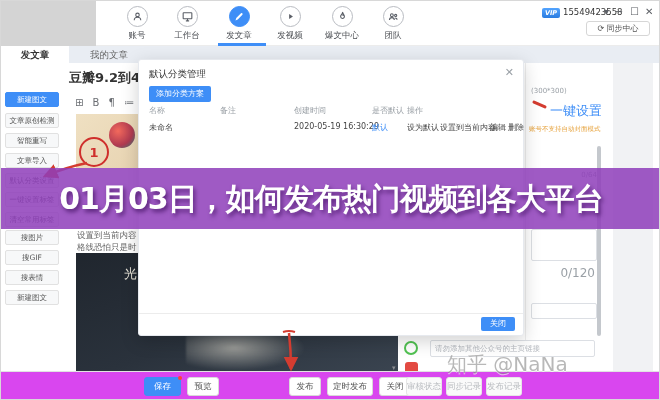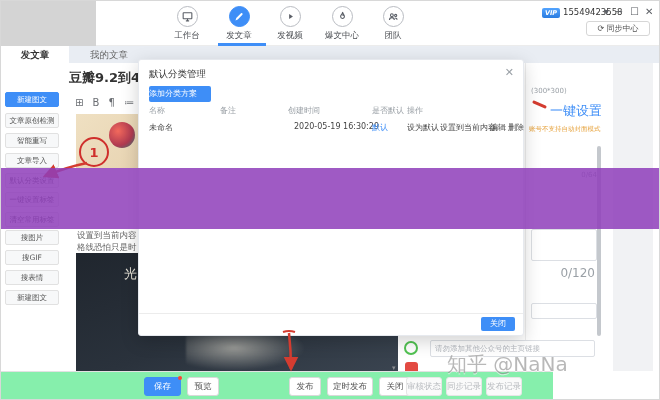--- a/index.html
+++ b/index.html
@@ -32,21 +32,21 @@
   .bird{position:absolute;left:33px;top:8px;width:26px;height:26px;border-radius:50%;background:radial-gradient(circle at 35% 35%,#f2695c,#b03a51 60%,#27817e);}
   .anno-circle{left:78px;top:136px;width:30px;height:30px;border:2px solid #cf2f2c;border-radius:50%;color:#cf2f2c;font-size:13px;font-weight:bold;text-align:center;line-height:27px;background:transparent;z-index:12;}
   .eline{left:76px;width:60px;font-size:8.5px;color:#666;white-space:nowrap;overflow:hidden;}
   .poster{left:75px;top:252px;width:322px;height:118px;background:linear-gradient(160deg,#20262e 0%,#2a323c 55%,#3a4450 100%);overflow:hidden;}
   .posterchar{position:absolute;left:48px;top:12px;color:#e8e4d8;font-size:13px;}
   .brush{position:absolute;left:110px;top:72px;width:120px;height:46px;background:radial-gradient(ellipse at 40% 50%,rgba(240,235,220,.55),rgba(240,235,220,0) 70%);filter:blur(1px);}
   
   .modal{left:137px;top:58px;width:386px;height:277px;background:#fff;border:1px solid #e6e9ee;border-radius:3px;box-shadow:0 5px 18px rgba(0,0,0,.18);z-index:30;}
   .mtitle{position:absolute;left:10px;top:8px;font-size:9.5px;color:#333;}
   .mclose{position:absolute;right:9px;top:6px;font-size:11px;color:#9aa0a6;cursor:pointer;}
-  .maddbtn{position:absolute;left:10px;top:26px;width:62px;height:16px;background:#3e8ef7;border-radius:2px;color:#fff;font-size:8px;text-align:left;line-height:16px;cursor:pointer;}
+  .maddbtn{position:absolute;left:10px;top:26px;width:62px;height:16px;background:#3e8ef7;border-radius:2px;color:#fff;font-size:8px;text-align:center;line-height:16px;cursor:pointer;}
   .mth{position:absolute;top:45px;font-size:8px;color:#9aa0a6;white-space:nowrap;}
   .mtd{position:absolute;top:62px;font-size:8px;color:#444;white-space:nowrap;}
   .mact{color:#5f6票368;cursor:pointer;text-align:right;}
   .mfooter{position:absolute;left:0;bottom:0;width:100%;height:22px;border-top:1px solid #ececec;}
   .mclosebtn{position:absolute;right:8px;bottom:4px;width:34px;height:14px;background:#3e8ef7;border-radius:2px;color:#fff;font-size:8px;text-align:center;line-height:14px;cursor:pointer;}
   
   .rpanel{left:524px;top:62px;width:76px;height:308px;background:#fff;border-left:1px solid #eee;overflow:hidden;}
   .rgutter{left:612px;top:62px;width:40px;height:308px;background:#f1f2f4;}
   .scrollthumb{left:596px;top:145px;width:4px;height:190px;background:#c4c8cd;border-radius:2px;cursor:pointer;z-index:14;}
   .rtext{position:absolute;white-space:nowrap;}
@@ -55,37 +55,46 @@
   
   .wechat-ic{left:403px;top:340px;width:14px;height:14px;border:2.5px solid #51c252;border-radius:50%;background:#fff;z-index:5;}
   .red-ic{left:404px;top:361px;width:13px;height:13px;border-radius:3px;background:#e34a42;z-index:5;}
   .caret-ic{left:391px;top:363px;font-size:7px;color:#8a8d92;z-index:5;}
   .linkinput{left:429px;top:339px;width:165px;height:17px;border:1px solid #dcdfe4;border-radius:2px;font-size:7.5px;color:#444;padding:0 4px;background:#fff;z-index:5;}
   .linkinput::placeholder{color:#b3b7bd;}
   
   .band{left:0;top:167px;width:660px;height:61px;background:rgba(143,63,186,0.86);z-index:40;}
   .caption{left:0;top:167px;width:660px;height:61px;line-height:61px;text-align:center;color:#fff;font-size:30px;font-weight:bold;letter-spacing:-1px;text-shadow:2px 3px 4px rgba(45,0,75,.6);z-index:41;white-space:nowrap;}
   
-  .bottombar{left:0;top:370px;width:552px;height:30px;background:#86efac;border-top:1px solid #e2e2e2;z-index:8;}
+  .bottombar{left:0;top:370px;width:660px;height:30px;background:#d946ef;border-top:1px solid #e2e2e2;z-index:8;}
   .bbtn{position:absolute;top:5px;height:19px;border:1px solid #d9d9d9;border-radius:3px;background:#fff;color:#555;font-size:8.5px;text-align:center;line-height:17px;cursor:pointer;white-space:nowrap;}
   .bbtn.primary{background:#3e8ef7;border-color:#3e8ef7;color:#fff;}
   .bbtn.disabled{border-color:#e6e6e6;color:#b9bcc0;background:#fafafa;}
   .reddot{position:absolute;right:-2px;top:-2px;width:4px;height:4px;border-radius:50%;background:#f43;}
   
   svg.arrow{position:absolute;overflow:visible;pointer-events:none;}
   .watermark{left:446px;top:350px;font-size:20px;font-weight:normal;color:rgba(125,125,125,.55);text-shadow:0 1px 0 rgba(255,255,255,.6);z-index:50;white-space:nowrap;}
 </style>
 </head>
 <body>
 
 <div id="app">
 
   <div class="abs topbar"></div>
   <div class="abs corner"></div>
 
+  <div class="abs navitem" style="left:113px">
+    <div class="navcircle">
+      <svg width="13" height="13" viewBox="0 0 24 24" fill="none" stroke="#5a5e66" stroke-width="2">
+          <circle cx="12" cy="9" r="3.2"></circle>
+          <path d="M6 19c0-3.3 2.7-5.5 6-5.5s6 2.2 6 5.5"></path>
+        </svg>
+    </div>
+    <span class="navlabel">账号</span>
+  </div>
   <div class="abs navitem" style="left:163px">
     <div class="navcircle">
       <svg width="13" height="13" viewBox="0 0 24 24" fill="none" stroke="#5a5e66" stroke-width="2">
           <rect x="4" y="5" width="16" height="11" rx="1"></rect>
           <path d="M9 20h6M12 16v4"></path>
         </svg>
     </div>
     <span class="navlabel">工作台</span>
   </div>
   <div class="abs navitem" style="left:215px">
@@ -181,21 +190,21 @@
   </div>
   <div class="abs rgutter"></div>
   <div class="abs scrollthumb"></div>
 
   <div class="abs modal">
     <span class="mtitle">默认分类管理</span>
     <span class="mclose">✕</span>
     <div class="maddbtn">添加分类方案</div>
     <span class="mth" style="left:10px">名称</span>
     <span class="mth" style="left:81px">备注</span>
-    <span class="mth" style="left:149px">创建时间</span>
+    <span class="mth" style="left:155px">创建时间</span>
     <span class="mth" style="left:233px">是否默认</span>
     <span class="mth" style="left:268px">操作</span>
     <div>
       <span class="mtd" style="left:10px">未命名</span>
       <span class="mtd" style="left:155px">2020-05-19 16:30:29</span>
       <span class="mtd" style="left:233px;color:#3e8ef7">默认</span>
       <span class="mtd mact" style="left:268px">设为默认</span>
       <span class="mtd mact" style="left:301px">设置到当前内容</span>
       <span class="mtd mact" style="left:351px">编辑</span>
       <span class="mtd mact" style="left:369px">删除</span>
@@ -204,20 +213,21 @@
       <div class="mclosebtn">关闭</div>
     </div>
   </div>
 
   <span class="abs caret-ic">▾</span>
   <div class="abs wechat-ic"></div>
   <div class="abs red-ic"></div>
   <input class="abs linkinput" type="text" placeholder="请勿添加其他公众号的主页链接" style="">
 
   <div class="abs band"></div>
+  <div class="abs caption">01月03日，如何发布热门视频到各大平台</div>
 
   <div class="abs bottombar">
     <div class="bbtn primary" style="left:143px;width:37px">
       <span>保存</span><span class="reddot"></span>
     </div>
     <div class="bbtn" style="left:186px;width:32px">预览</div>
     <div class="bbtn" style="left:288px;width:32px">发布</div>
     <div class="bbtn" style="left:326px;width:46px">定时发布</div>
     <div class="bbtn" style="left:378px;width:32px">关闭</div>
     <div class="bbtn disabled" style="left:405px;width:36px">审核状态</div>

